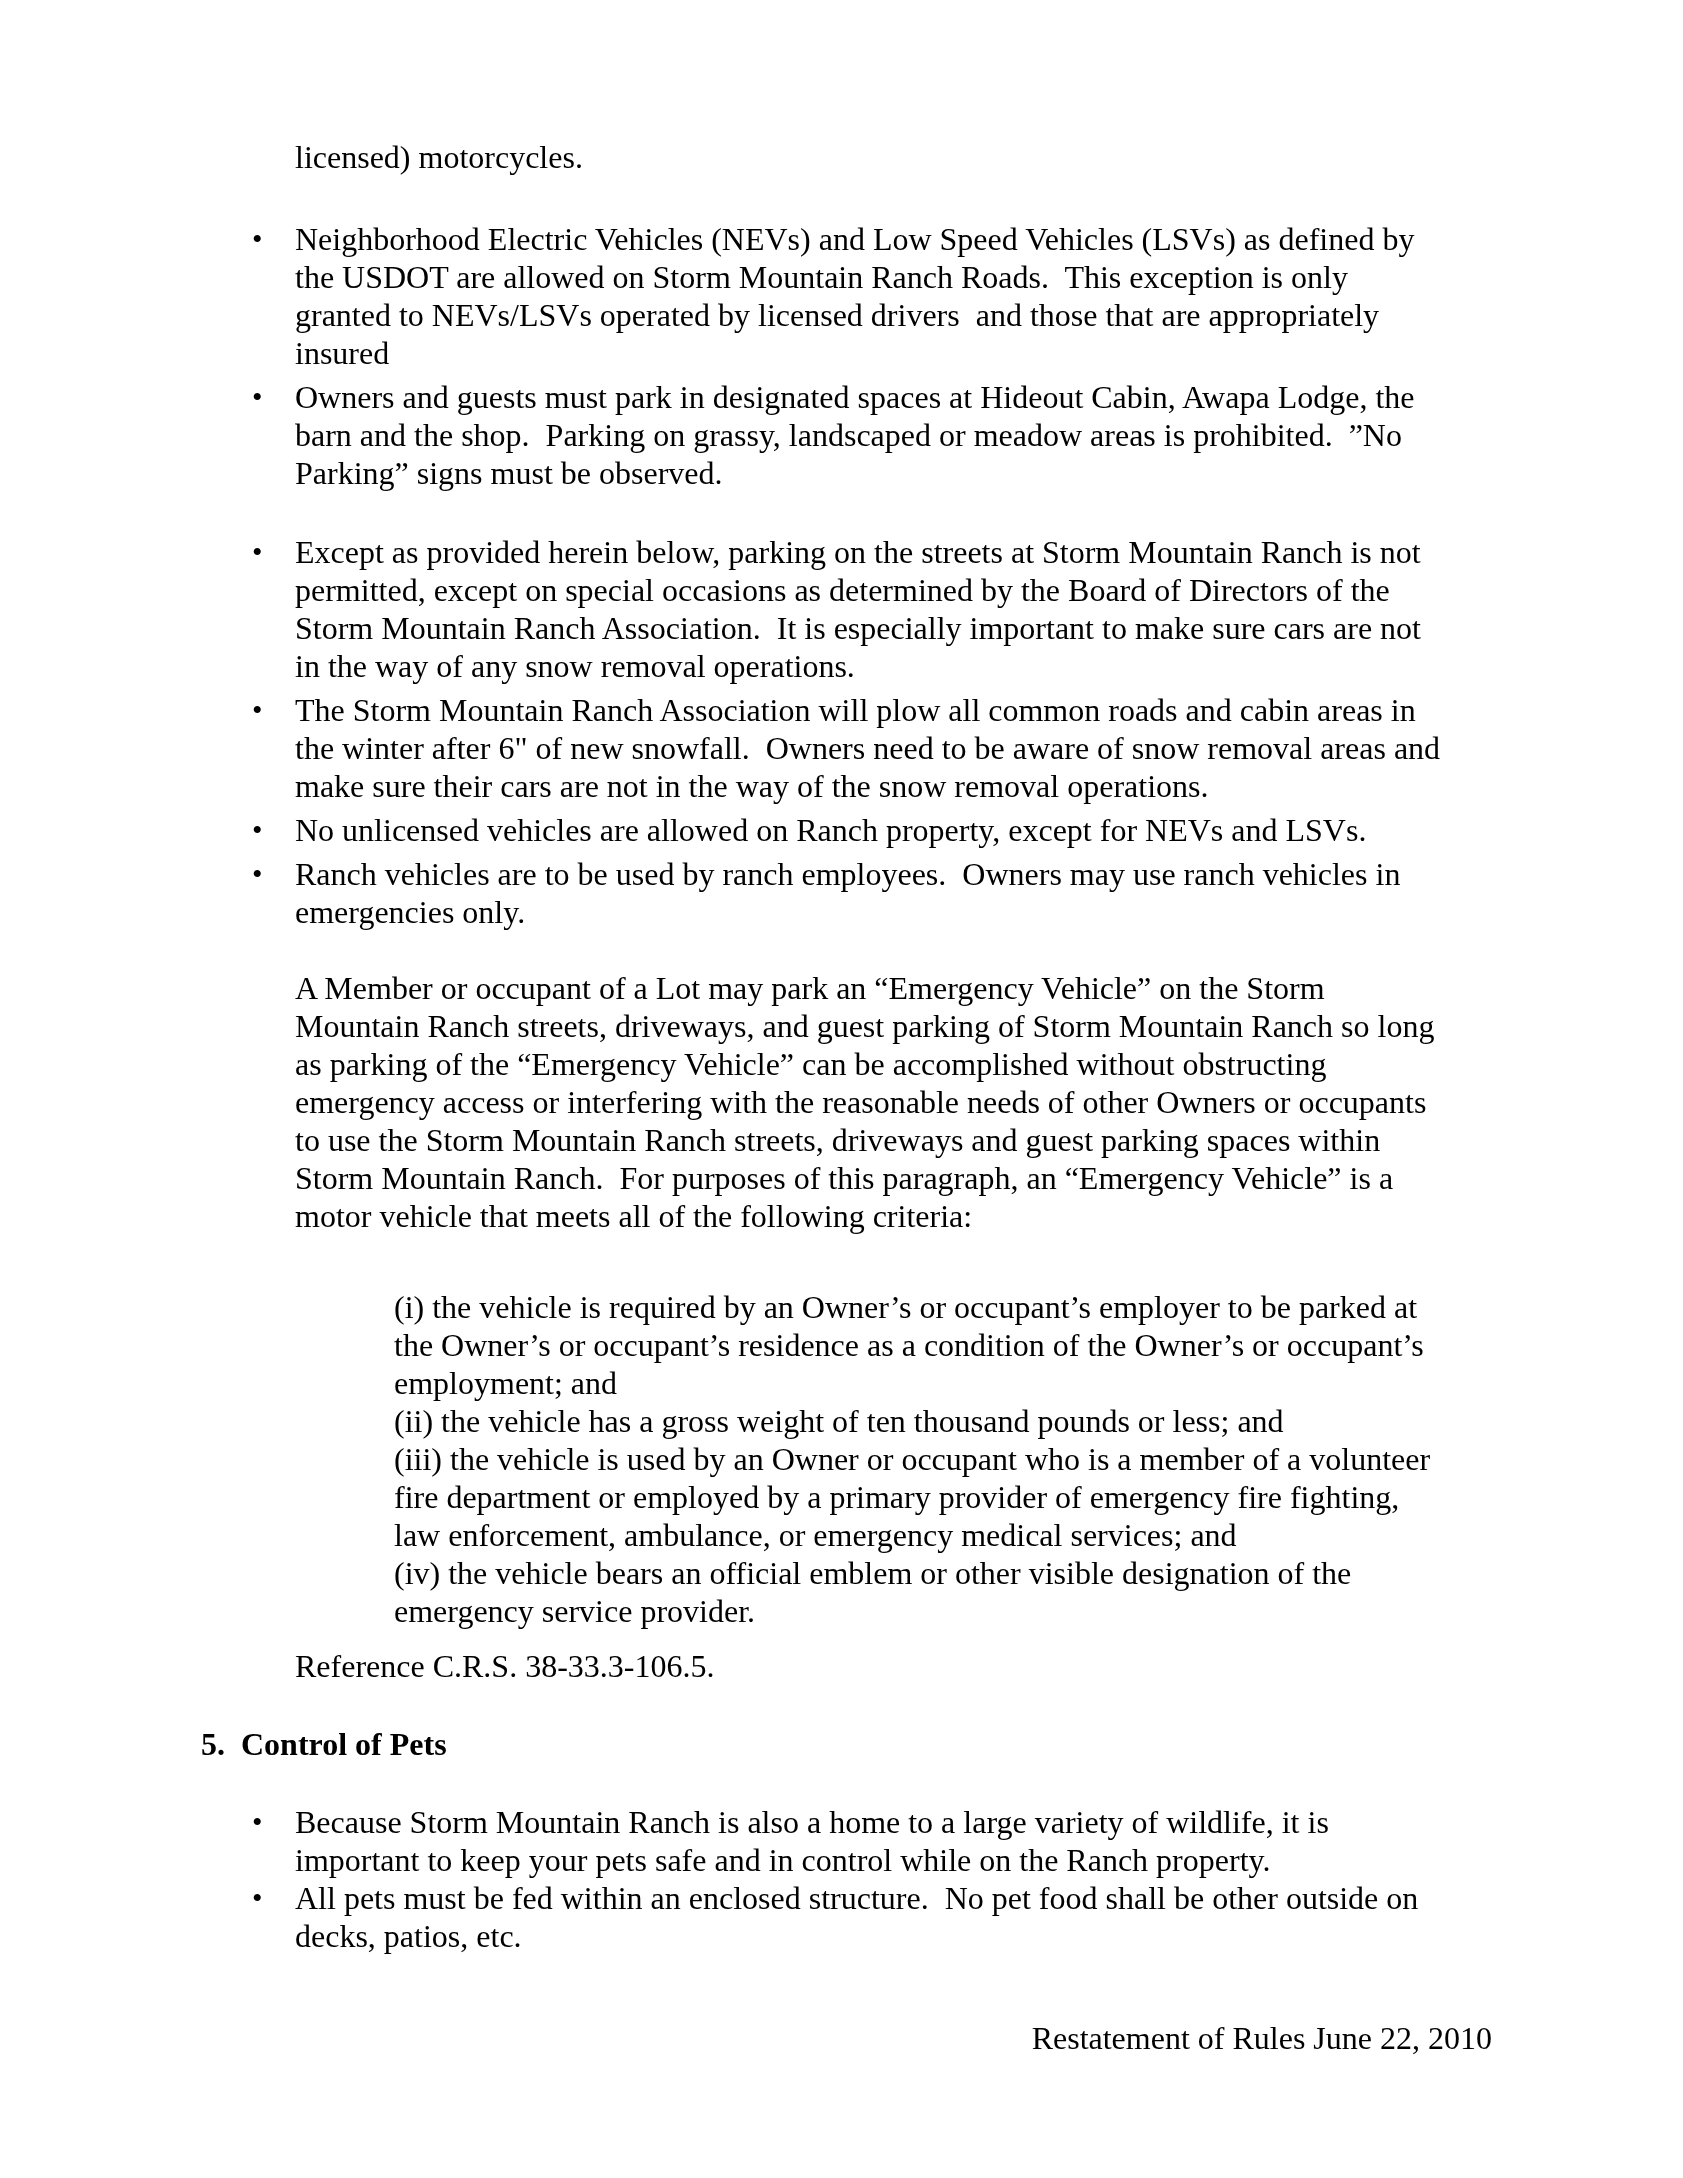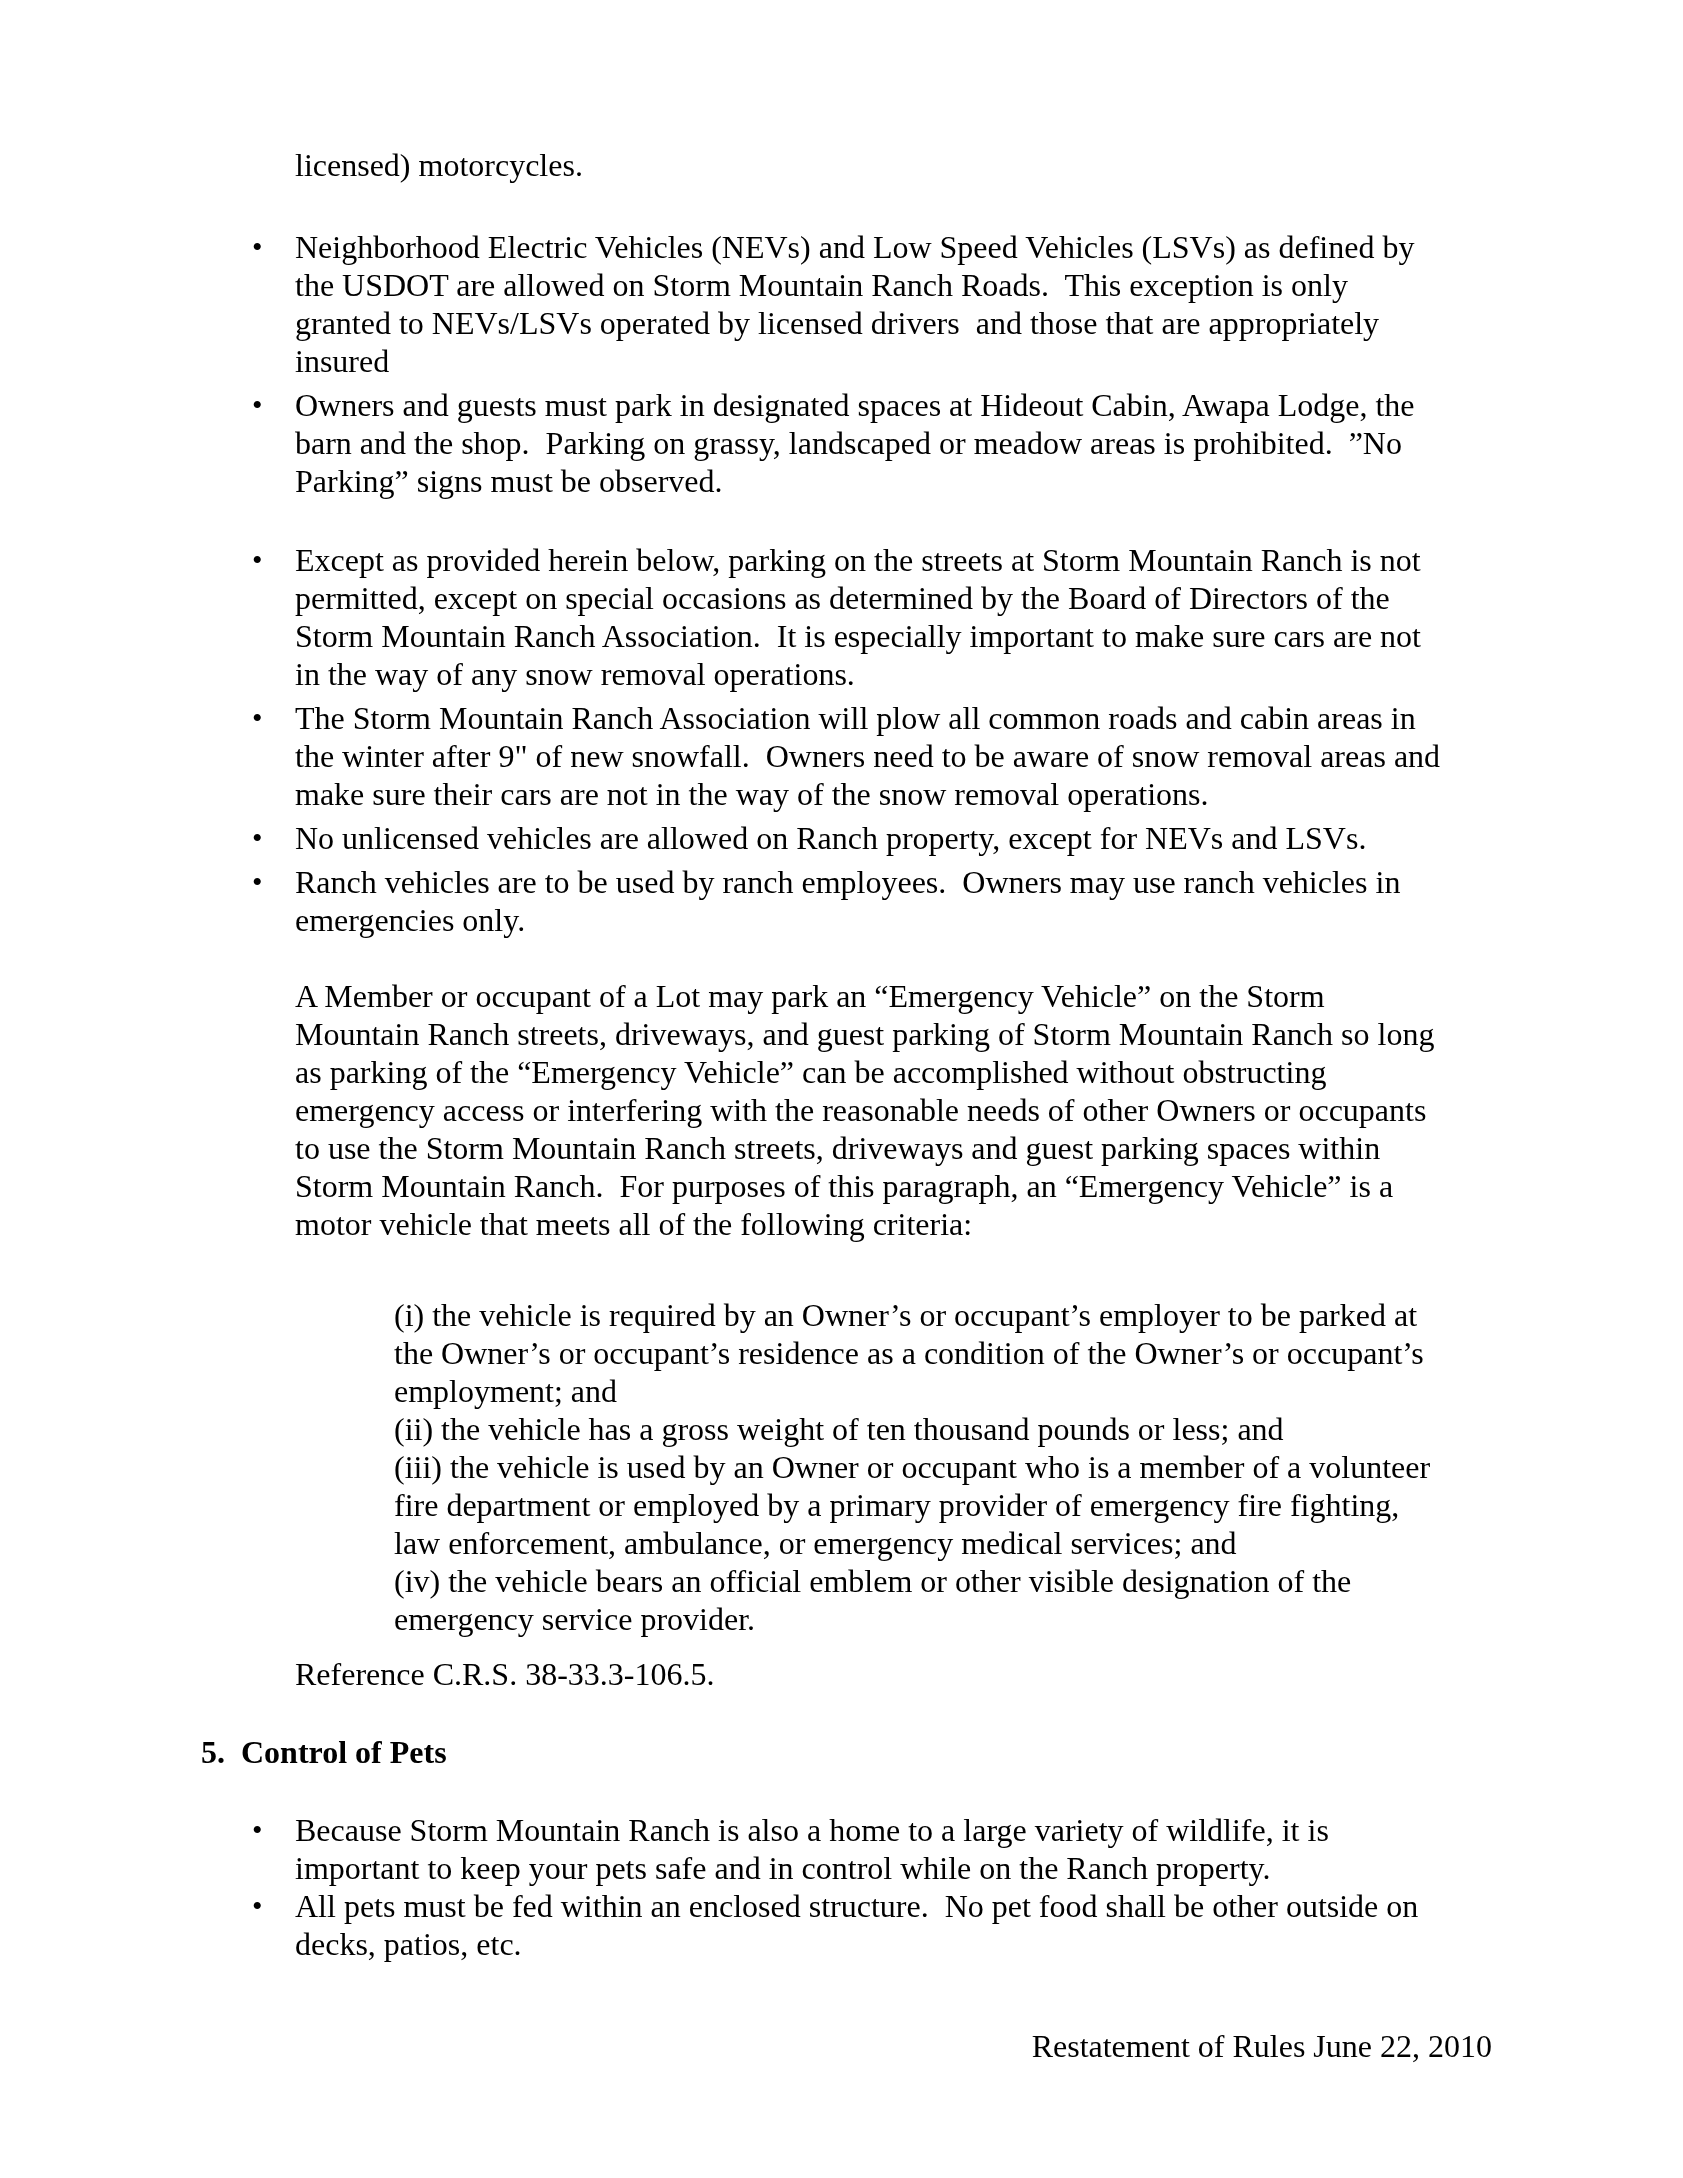--- a/index.html
+++ b/index.html
@@ -12,21 +12,20 @@
     background: #ffffff;
     color: #000000;
     overflow: hidden;
     margin: 0 auto;
   }
   .block {
     position: absolute;
     font-size: 32px;
     line-height: 38px;
     color: #000;
-    margin-top: 8px;
   }
   .lines { white-space: pre; }
   .bullet-item { display: flex; align-items: flex-start; }
   .bullet-item + .bullet-item { margin-top: 6px; }
   .tight .bullet-item + .bullet-item { margin-top: 0; }
   .bullet-marker {
     flex: 0 0 43px;
     width: 43px;
     font-size: 30px;
     line-height: 38px;
@@ -64,21 +63,21 @@
     <div class="bullet-item">
       <span class="bullet-marker">•</span>
       <div class="lines">Except as provided herein below, parking on the streets at Storm Mountain Ranch is not
 permitted, except on special occasions as determined by the Board of Directors of the
 Storm Mountain Ranch Association.  It is especially important to make sure cars are not
 in the way of any snow removal operations.</div>
     </div>
     <div class="bullet-item">
       <span class="bullet-marker">•</span>
       <div class="lines">The Storm Mountain Ranch Association will plow all common roads and cabin areas in
-the winter after 9" of new snowfall.  Owners need to be aware of snow removal areas and
+the winter after 6" of new snowfall.  Owners need to be aware of snow removal areas and
 make sure their cars are not in the way of the snow removal operations.</div>
     </div>
     <div class="bullet-item">
       <span class="bullet-marker">•</span>
       <div class="lines">No unlicensed vehicles are allowed on Ranch property, except for NEVs and LSVs.</div>
     </div>
     <div class="bullet-item">
       <span class="bullet-marker">•</span>
       <div class="lines">Ranch vehicles are to be used by ranch employees.  Owners may use ranch vehicles in
 emergencies only.</div>

